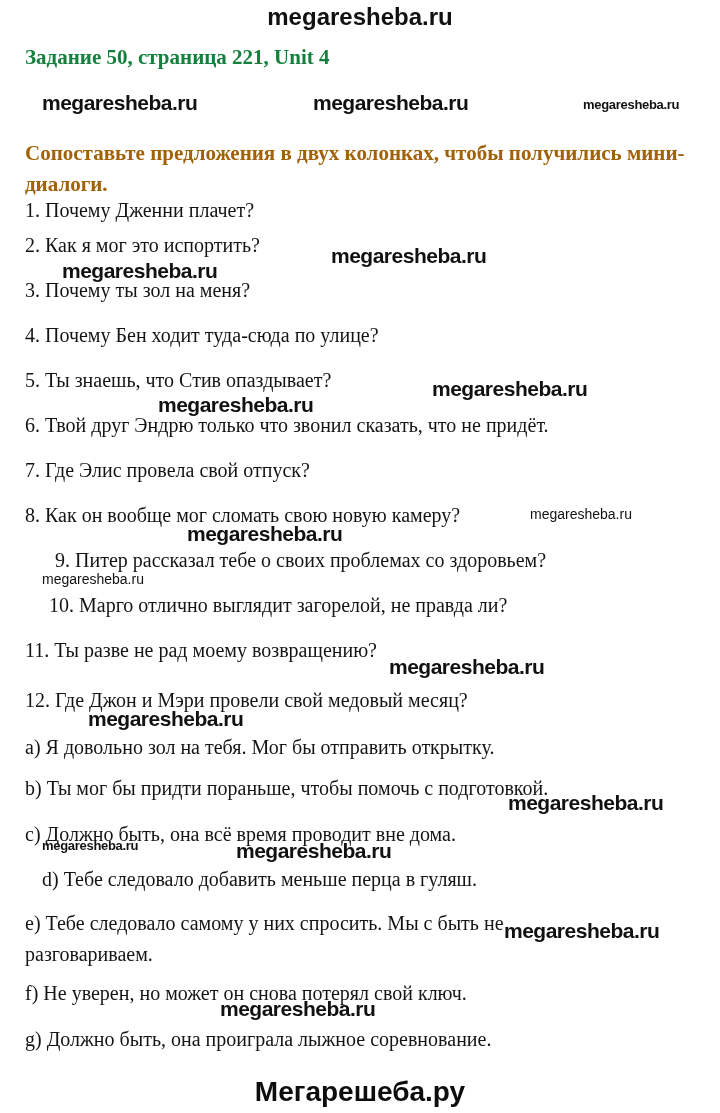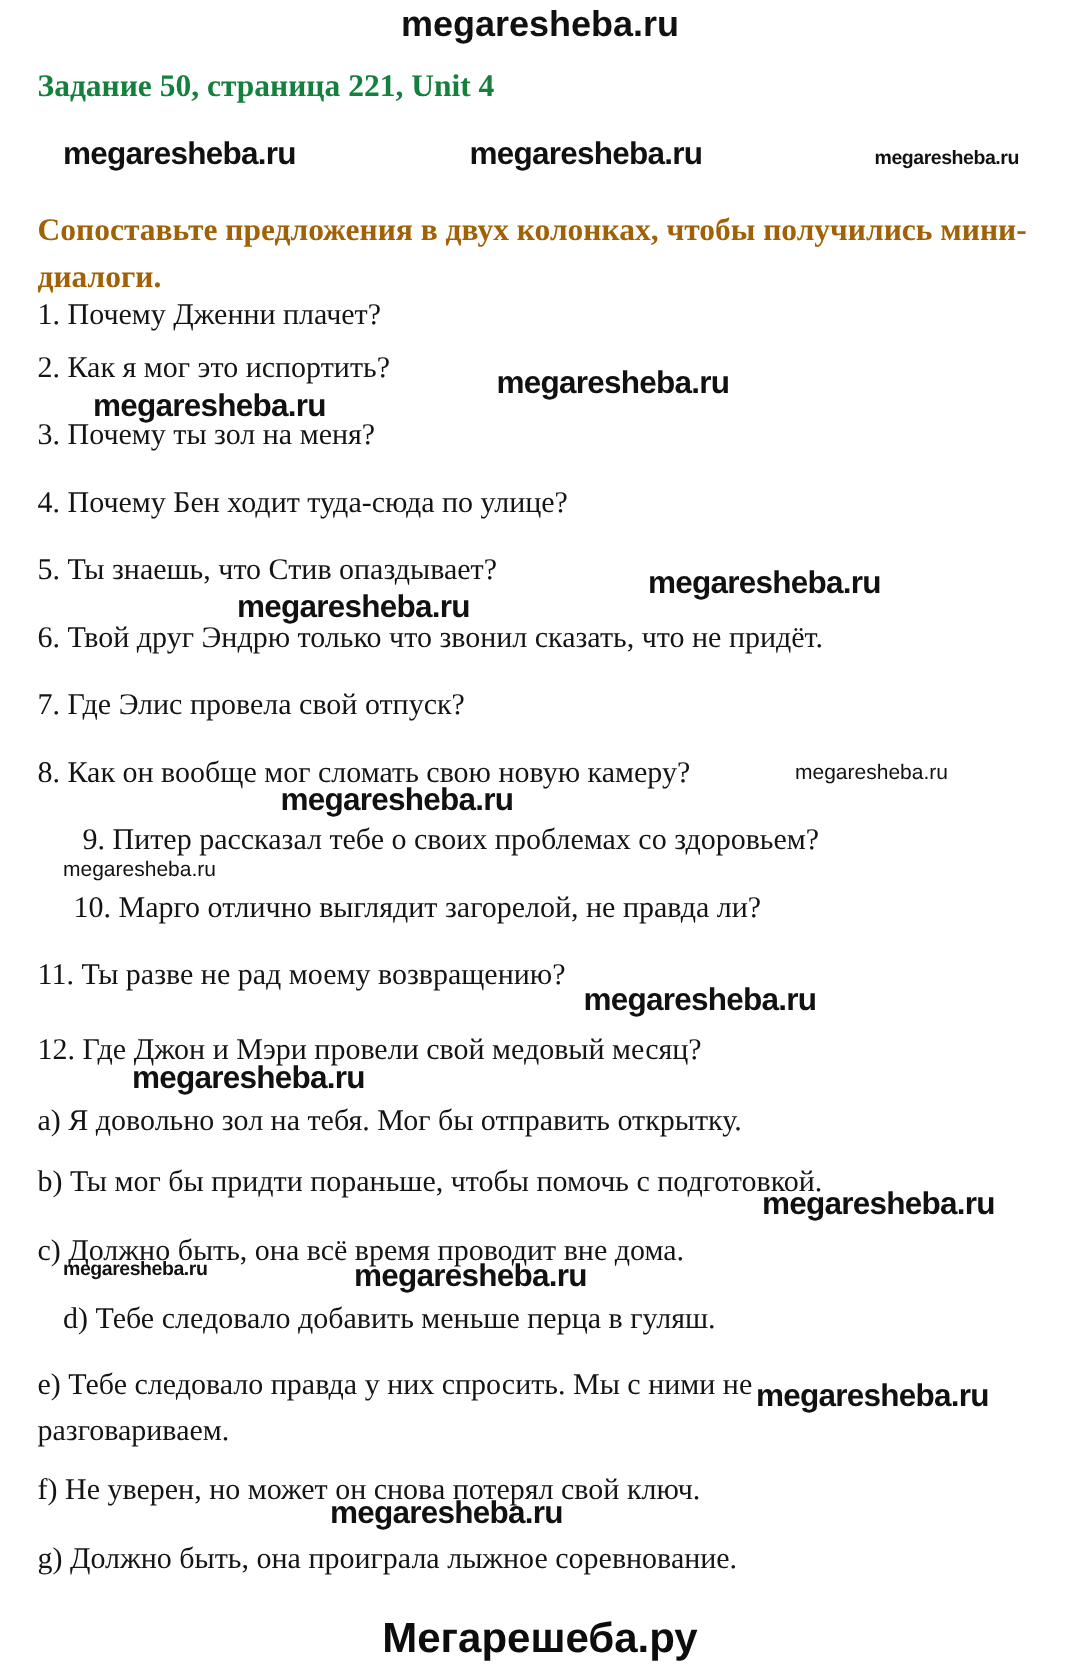--- a/index.html
+++ b/index.html
@@ -98,21 +98,21 @@
   <div class="line" style="top:503px;">8. Как он вообще мог сломать свою новую камеру?</div>
   <div class="line" style="top:548px;margin-left:30px;">9. Питер рассказал тебе о своих проблемах со здоровьем?</div>
   <div class="line" style="top:593px;margin-left:24px;">10. Марго отлично выглядит загорелой, не правда ли?</div>
   <div class="line" style="top:638px;">11. Ты разве не рад моему возвращению?</div>
   <div class="line" style="top:688px;">12. Где Джон и Мэри провели свой медовый месяц?</div>
 
   <div class="line" style="top:735px;">a) Я довольно зол на тебя. Мог бы отправить открытку.</div>
   <div class="line" style="top:776px;">b) Ты мог бы придти пораньше, чтобы помочь с подготовкой.</div>
   <div class="line" style="top:822px;">c) Должно быть, она всё время проводит вне дома.</div>
   <div class="line" style="top:867px;margin-left:17px;">d) Тебе следовало добавить меньше перца в гуляш.</div>
-  <div class="line wrap" style="top:908px;">e) Тебе следовало правда у них спросить. Мы с ними не разговариваем.</div>
+  <div class="line wrap" style="top:908px;">e) Тебе следовало самому у них спросить. Мы с быть не разговариваем.</div>
   <div class="line" style="top:981px;">f) Не уверен, но может он снова потерял свой ключ.</div>
   <div class="line" style="top:1027px;">g) Должно быть, она проиграла лыжное соревнование.</div>
 
   <span class="wm wm-b" style="left:331px; top:244px;">megaresheba.ru</span>
   <span class="wm wm-b" style="left:62px;  top:259px;">megaresheba.ru</span>
   <span class="wm wm-b" style="left:432px; top:377px;">megaresheba.ru</span>
   <span class="wm wm-b" style="left:158px; top:393px;">megaresheba.ru</span>
   <span class="wm wm-sm" style="left:530px; top:506px;">megaresheba.ru</span>
   <span class="wm wm-b" style="left:187px; top:522px;">megaresheba.ru</span>
   <span class="wm wm-sm" style="left:42px;  top:571px;">megaresheba.ru</span>

